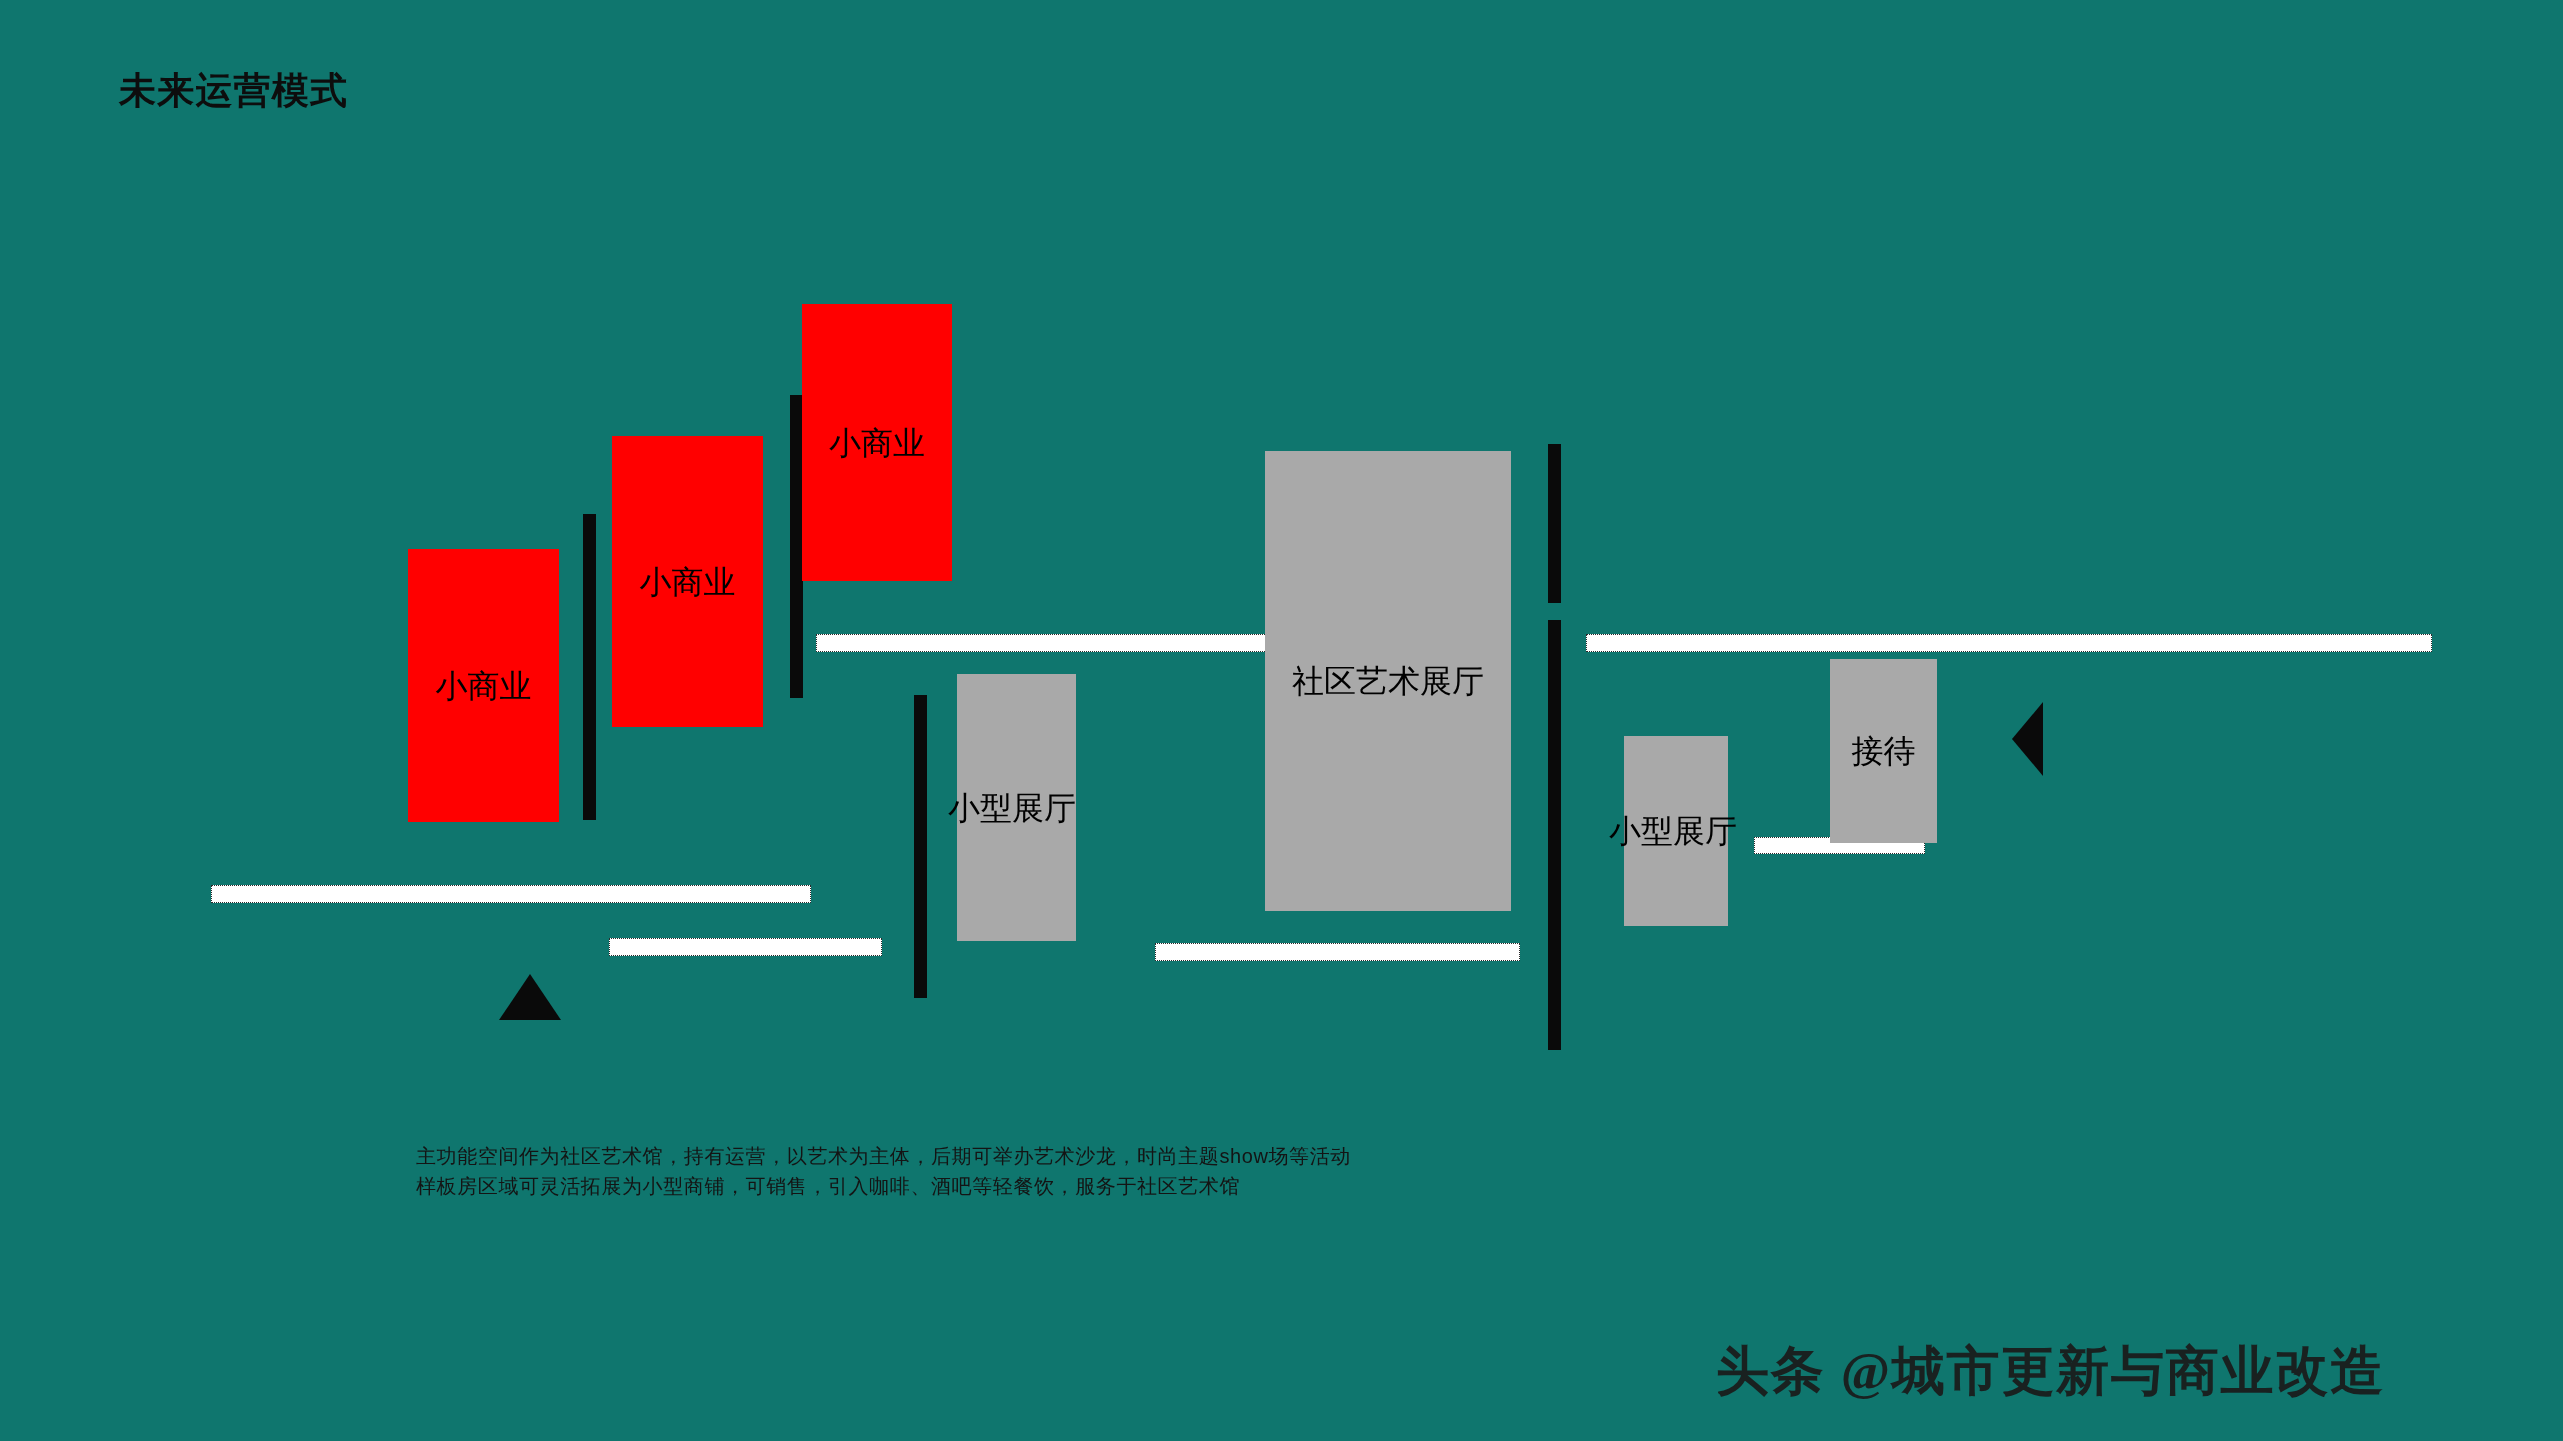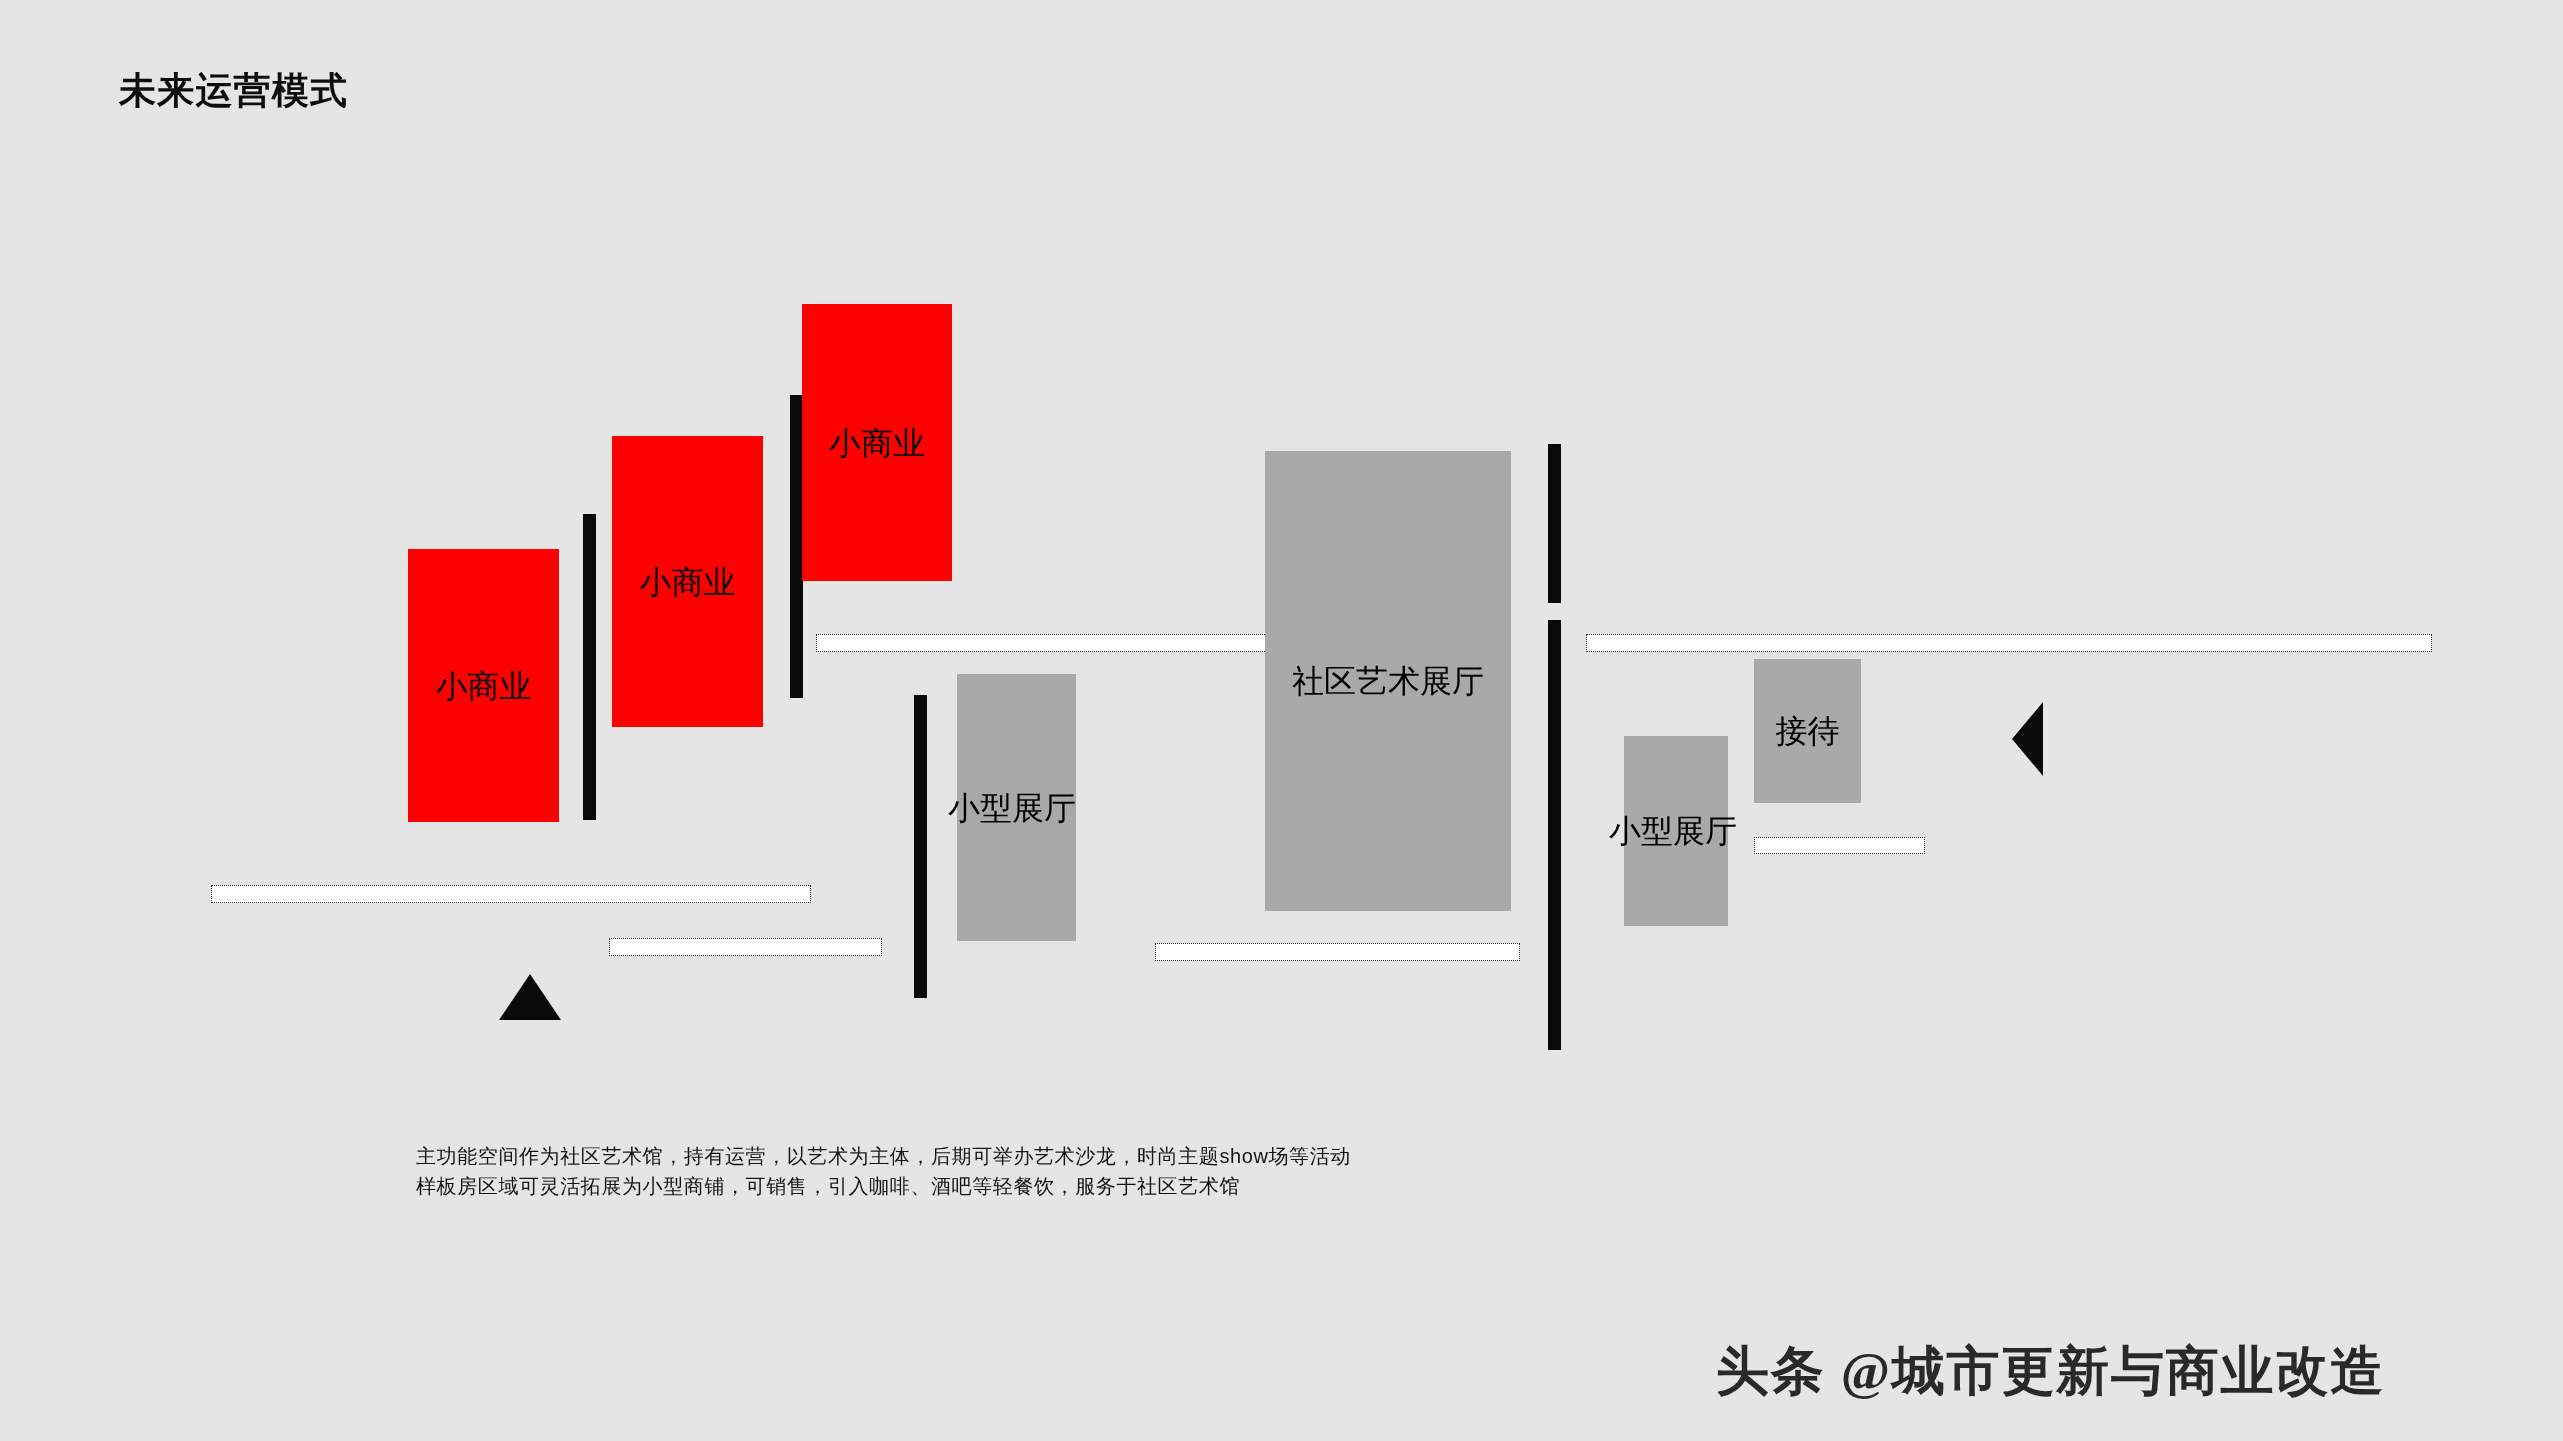--- a/index.html
+++ b/index.html
@@ -8,21 +8,21 @@
     padding: 0;
     background: #ffffff;
   }
   body {
     font-family: "Liberation Sans", "DejaVu Sans", sans-serif;
   }
   #slide {
     position: relative;
     width: 2563px;
     height: 1442px;
-    background: #e5e5e5;
+    background: #0f766e;
     overflow: hidden;
   }
 
   
   .slide-title {
     position: absolute;
     left: 119px;
     top: 66px;
     font-size: 37px;
     font-weight: bold;
@@ -134,21 +134,21 @@
   </div>
 
   <div class="block block-gray" style="left:1265px; top:451px; width:246px; height:460px;">
     <div class="block-label centered">社区艺术展厅</div>
   </div>
 
   <div class="block block-gray" style="left:1624px; top:736px; width:104px; height:190px;">
     <div class="block-label" style="left:-15px; top:50%; transform:translateY(-50%);">小型展厅</div>
   </div>
 
-  <div class="block block-gray" style="left:1754px; top:659px; width:107px; height:144px;">
+  <div class="block block-gray" style="left:1830px; top:659px; width:107px; height:184px;">
     <div class="block-label centered">接待</div>
   </div>
 
   <div class="block block-red" style="left:408px; top:549px; width:151px; height:273px;">
     <div class="block-label centered">小商业</div>
   </div>
 
   <div class="block block-red" style="left:612px; top:436px; width:151px; height:291px;">
     <div class="block-label centered">小商业</div>
   </div>

